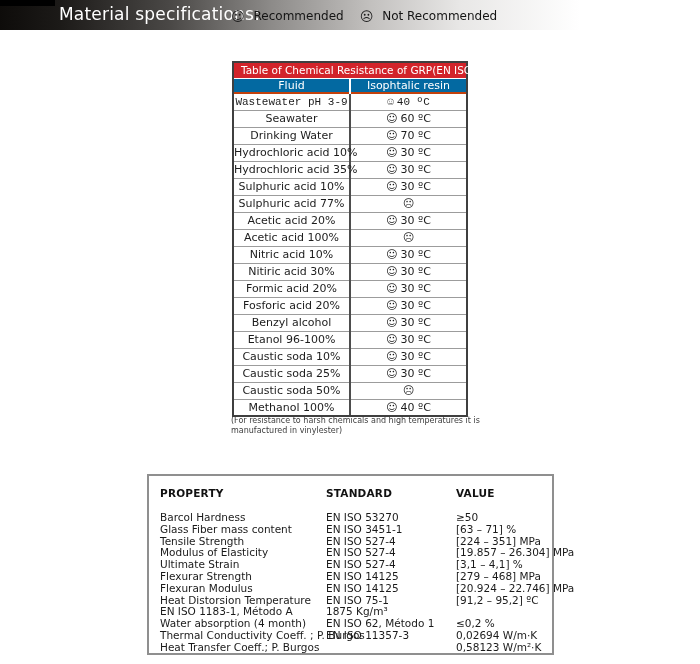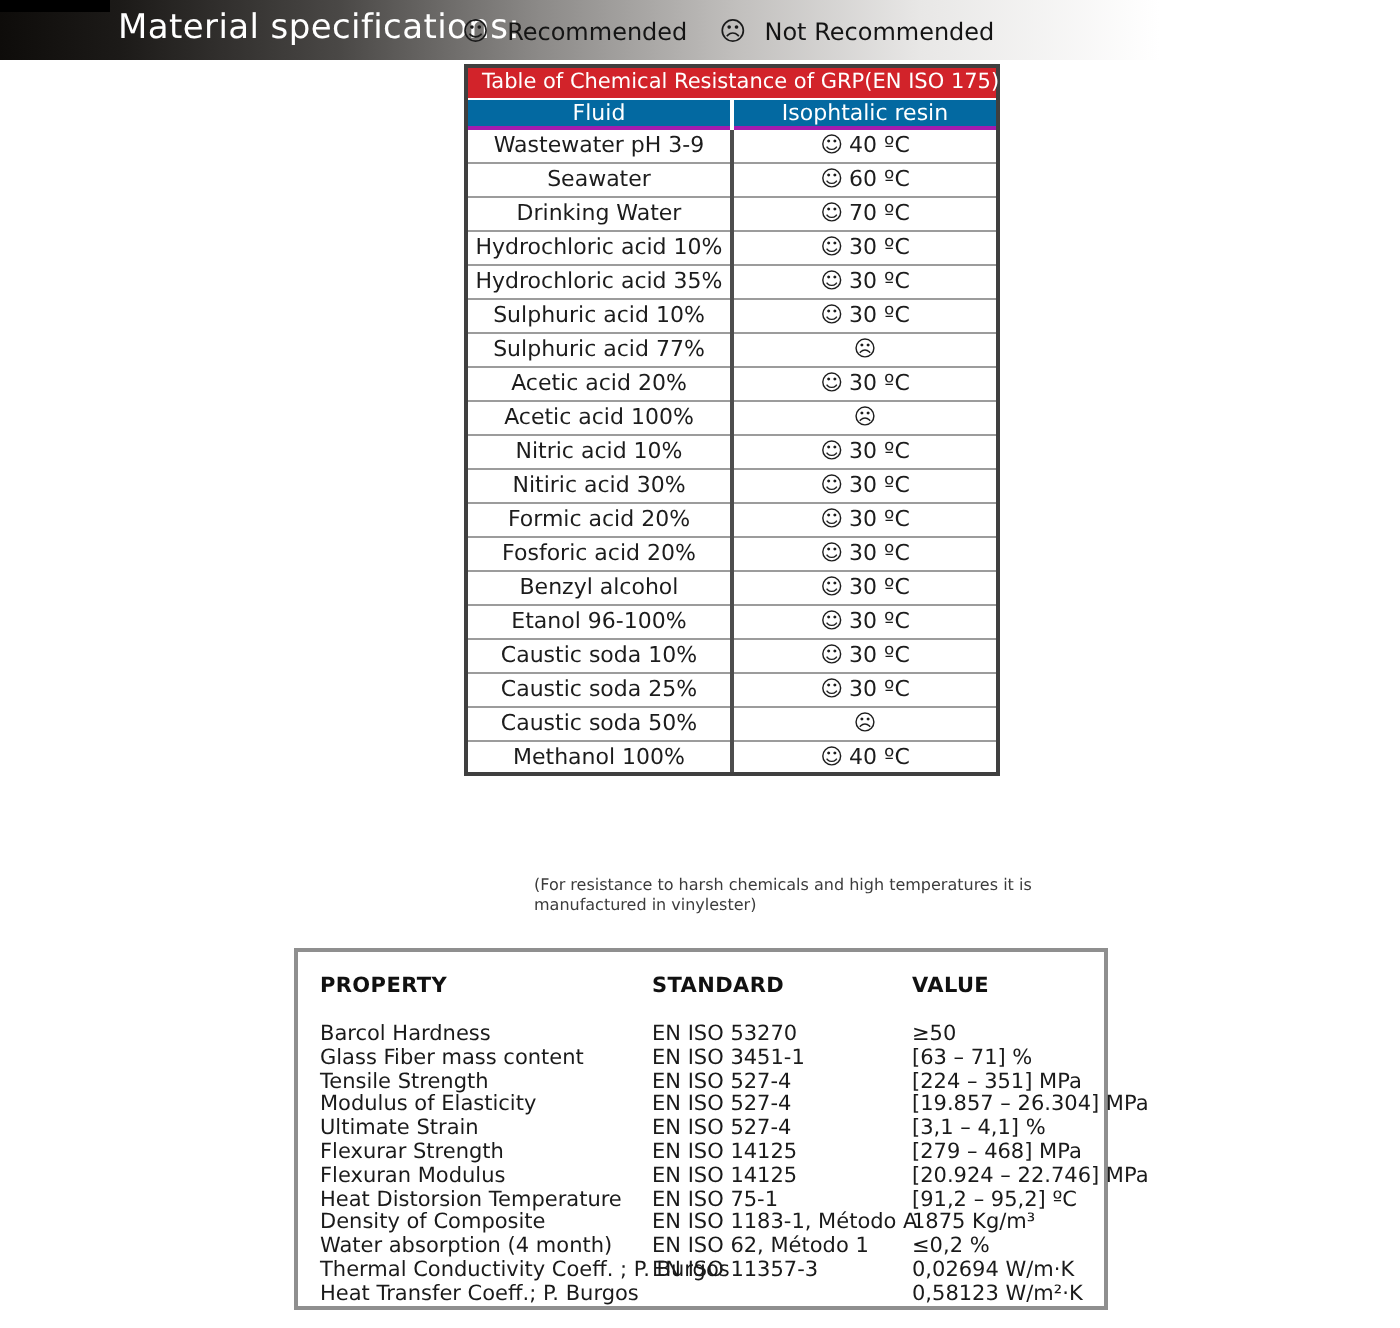--- a/index.html
+++ b/index.html
@@ -16,21 +16,21 @@
   .topbar-notch { position: absolute; left: 0; top: 0; width: 55px; height: 6px; background: #000; }
   .topbar-title {
     position: absolute; left: 59px; top: 4px;
     color: #ffffff; font-size: 17px; letter-spacing: 0.2px; white-space: nowrap;
   }
   .legend { position: absolute; left: 231px; top: 9px; display: flex; align-items: center; color: #141414; }
   .legend-icon { font-size: 13px; line-height: 13px; margin-right: 9px; color: #1a1a1a; }
   .legend-label { font-size: 12px; margin-right: 16px; white-space: nowrap; text-align: center; }
 
   
-  .chem-wrap { position: absolute; left: 232px; top: 32px; width: 268px; }
+  .chem-wrap { position: absolute; left: 232px; top: 61px; width: 236px; }
   table.chem { width: 100%; border-collapse: collapse; table-layout: fixed; }
   table.chem td { font-size: 11px; }
   .chem-title-cell {
     background: #d2232a; color: #ffffff; height: 16px;
     border: 2px solid #3f3f3f; border-bottom: 1px solid #ffffff;
   }
   .chem-title-inner { display: flex; justify-content: space-between; align-items: center; padding: 0 5px 0 7px; }
   .chem-title-inner span { font-size: 10.5px; white-space: nowrap; }
   .chem-head td {
     background: #0369a1; color: #ffffff; text-align: center; height: 15px;
@@ -38,28 +38,28 @@
     font-size: 10.5px;
   }
   .chem-head td:first-child { border-right: 2px solid #ffffff; }
   .chem-body td {
     background: #ffffff; color: #1c1c1c; text-align: center; height: 17px;
     border-top: 1px solid #9c9c9c;
     border-left: 2px solid #3f3f3f; border-right: 2px solid #3f3f3f;
     white-space: nowrap;
   }
   .chem-body td:first-child { border-right: 2px solid #4d4d4d; width: 54%; }
-  .chem-body tr:first-child td { border-top: 2px solid #a21caf; }
+  .chem-body tr:first-child td { border-top: 2px solid #c2410c; font-family: Liberation Mono, monospace; }
   .chem-body tr:last-child td { border-bottom: 2px solid #3f3f3f; }
   .cell-face { font-size: 11px; margin-right: 3px; }
 
   
   .footnote {
-    position: absolute; left: 231px; top: 438px; width: 250px;
-    font-size: 8px; line-height: 1.25; color: #3c3c3c; margin-left: 36px;
+    position: absolute; left: 231px; top: 416px; width: 250px;
+    font-size: 8px; line-height: 1.25; color: #3c3c3c;
   }
 
   
   .props {
     position: absolute; left: 147px; top: 474px; width: 407px; height: 181px;
     border: 2px solid #8f8f8f; background: #ffffff; padding: 11px 0 0 11px;
   }
   .props-grid-head, .props-row { display: grid; grid-template-columns: 166px 130px 1fr; }
   .props-grid-head span { font-size: 10.5px; font-weight: bold; color: #111; letter-spacing: 0.2px; }
   .props-rows { margin-top: 13px; }
@@ -219,21 +219,20 @@
         <span>Flexuran Modulus</span>
         <span>EN ISO 14125</span>
         <span>[20.924 – 22.746] MPa</span>
       </div>
       <div class="props-row">
         <span>Heat Distorsion Temperature</span>
         <span>EN ISO 75-1</span>
         <span>[91,2 – 95,2] ºC</span>
       </div>
       <div class="props-row">
-        <span>Density of Composite</span>
         <span>EN ISO 1183-1, Método A</span>
         <span>1875 Kg/m³</span>
       </div>
       <div class="props-row">
         <span>Water absorption (4 month)</span>
         <span>EN ISO 62, Método 1</span>
         <span>≤0,2 %</span>
       </div>
       <div class="props-row">
         <span>Thermal Conductivity Coeff. ; P. Burgos</span>

